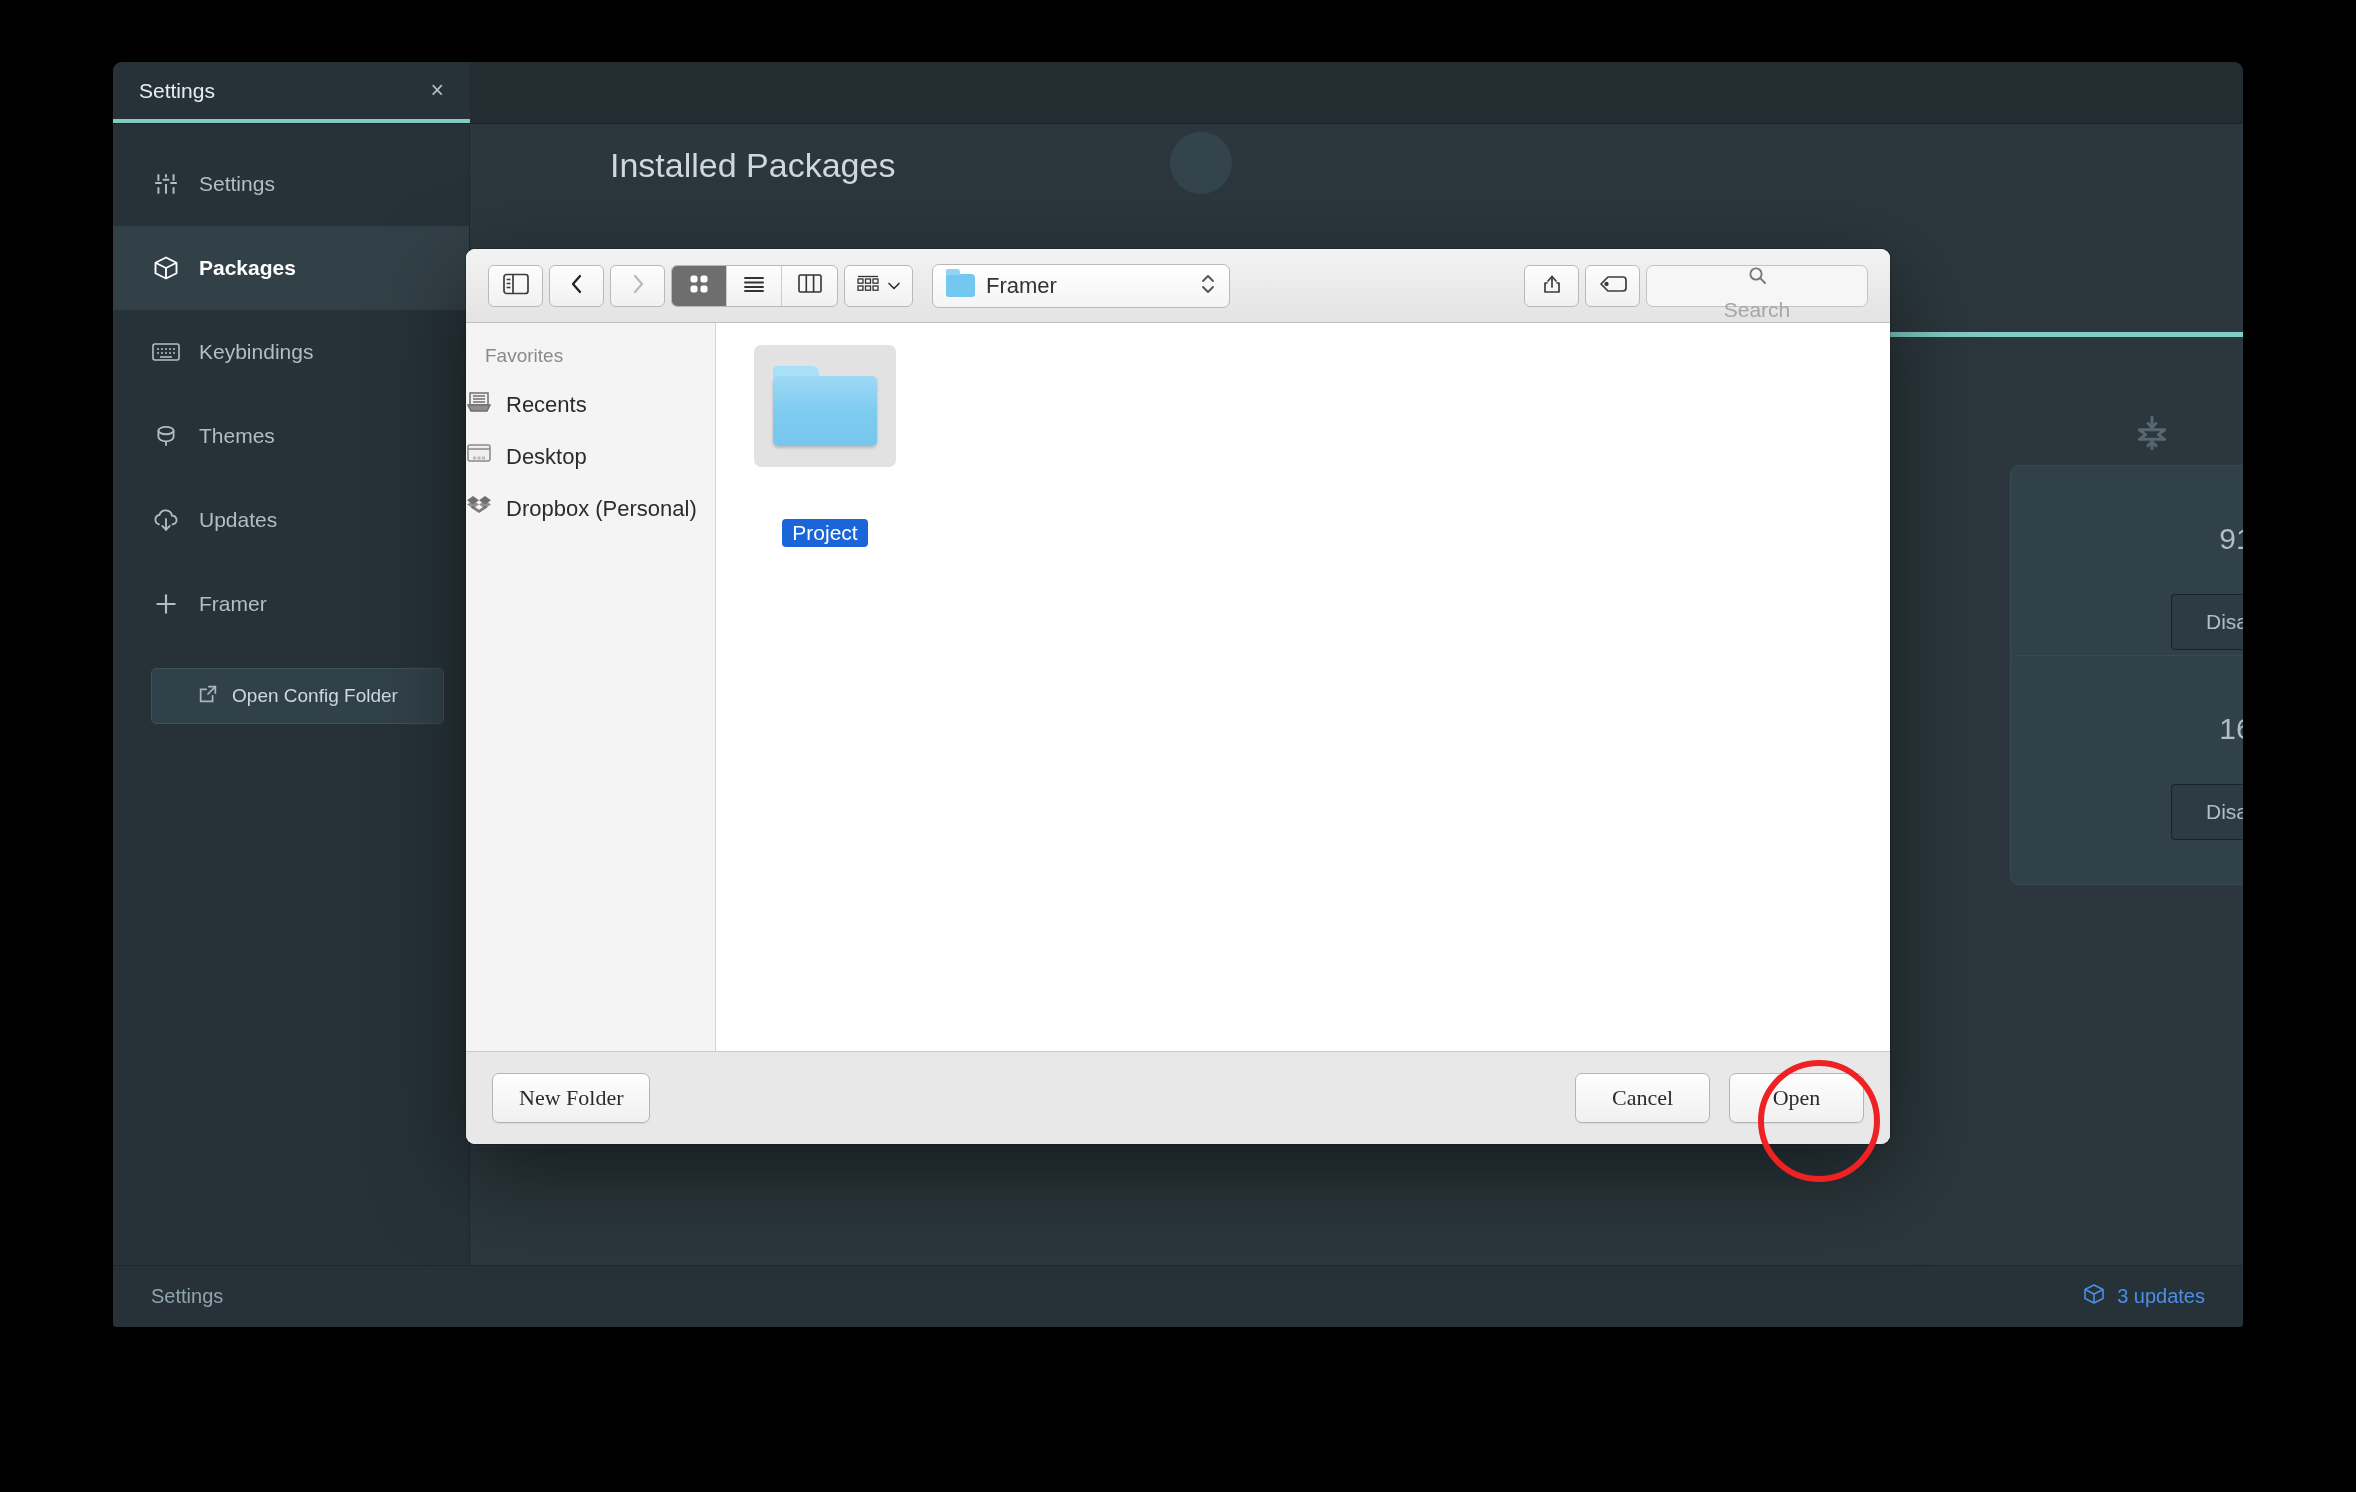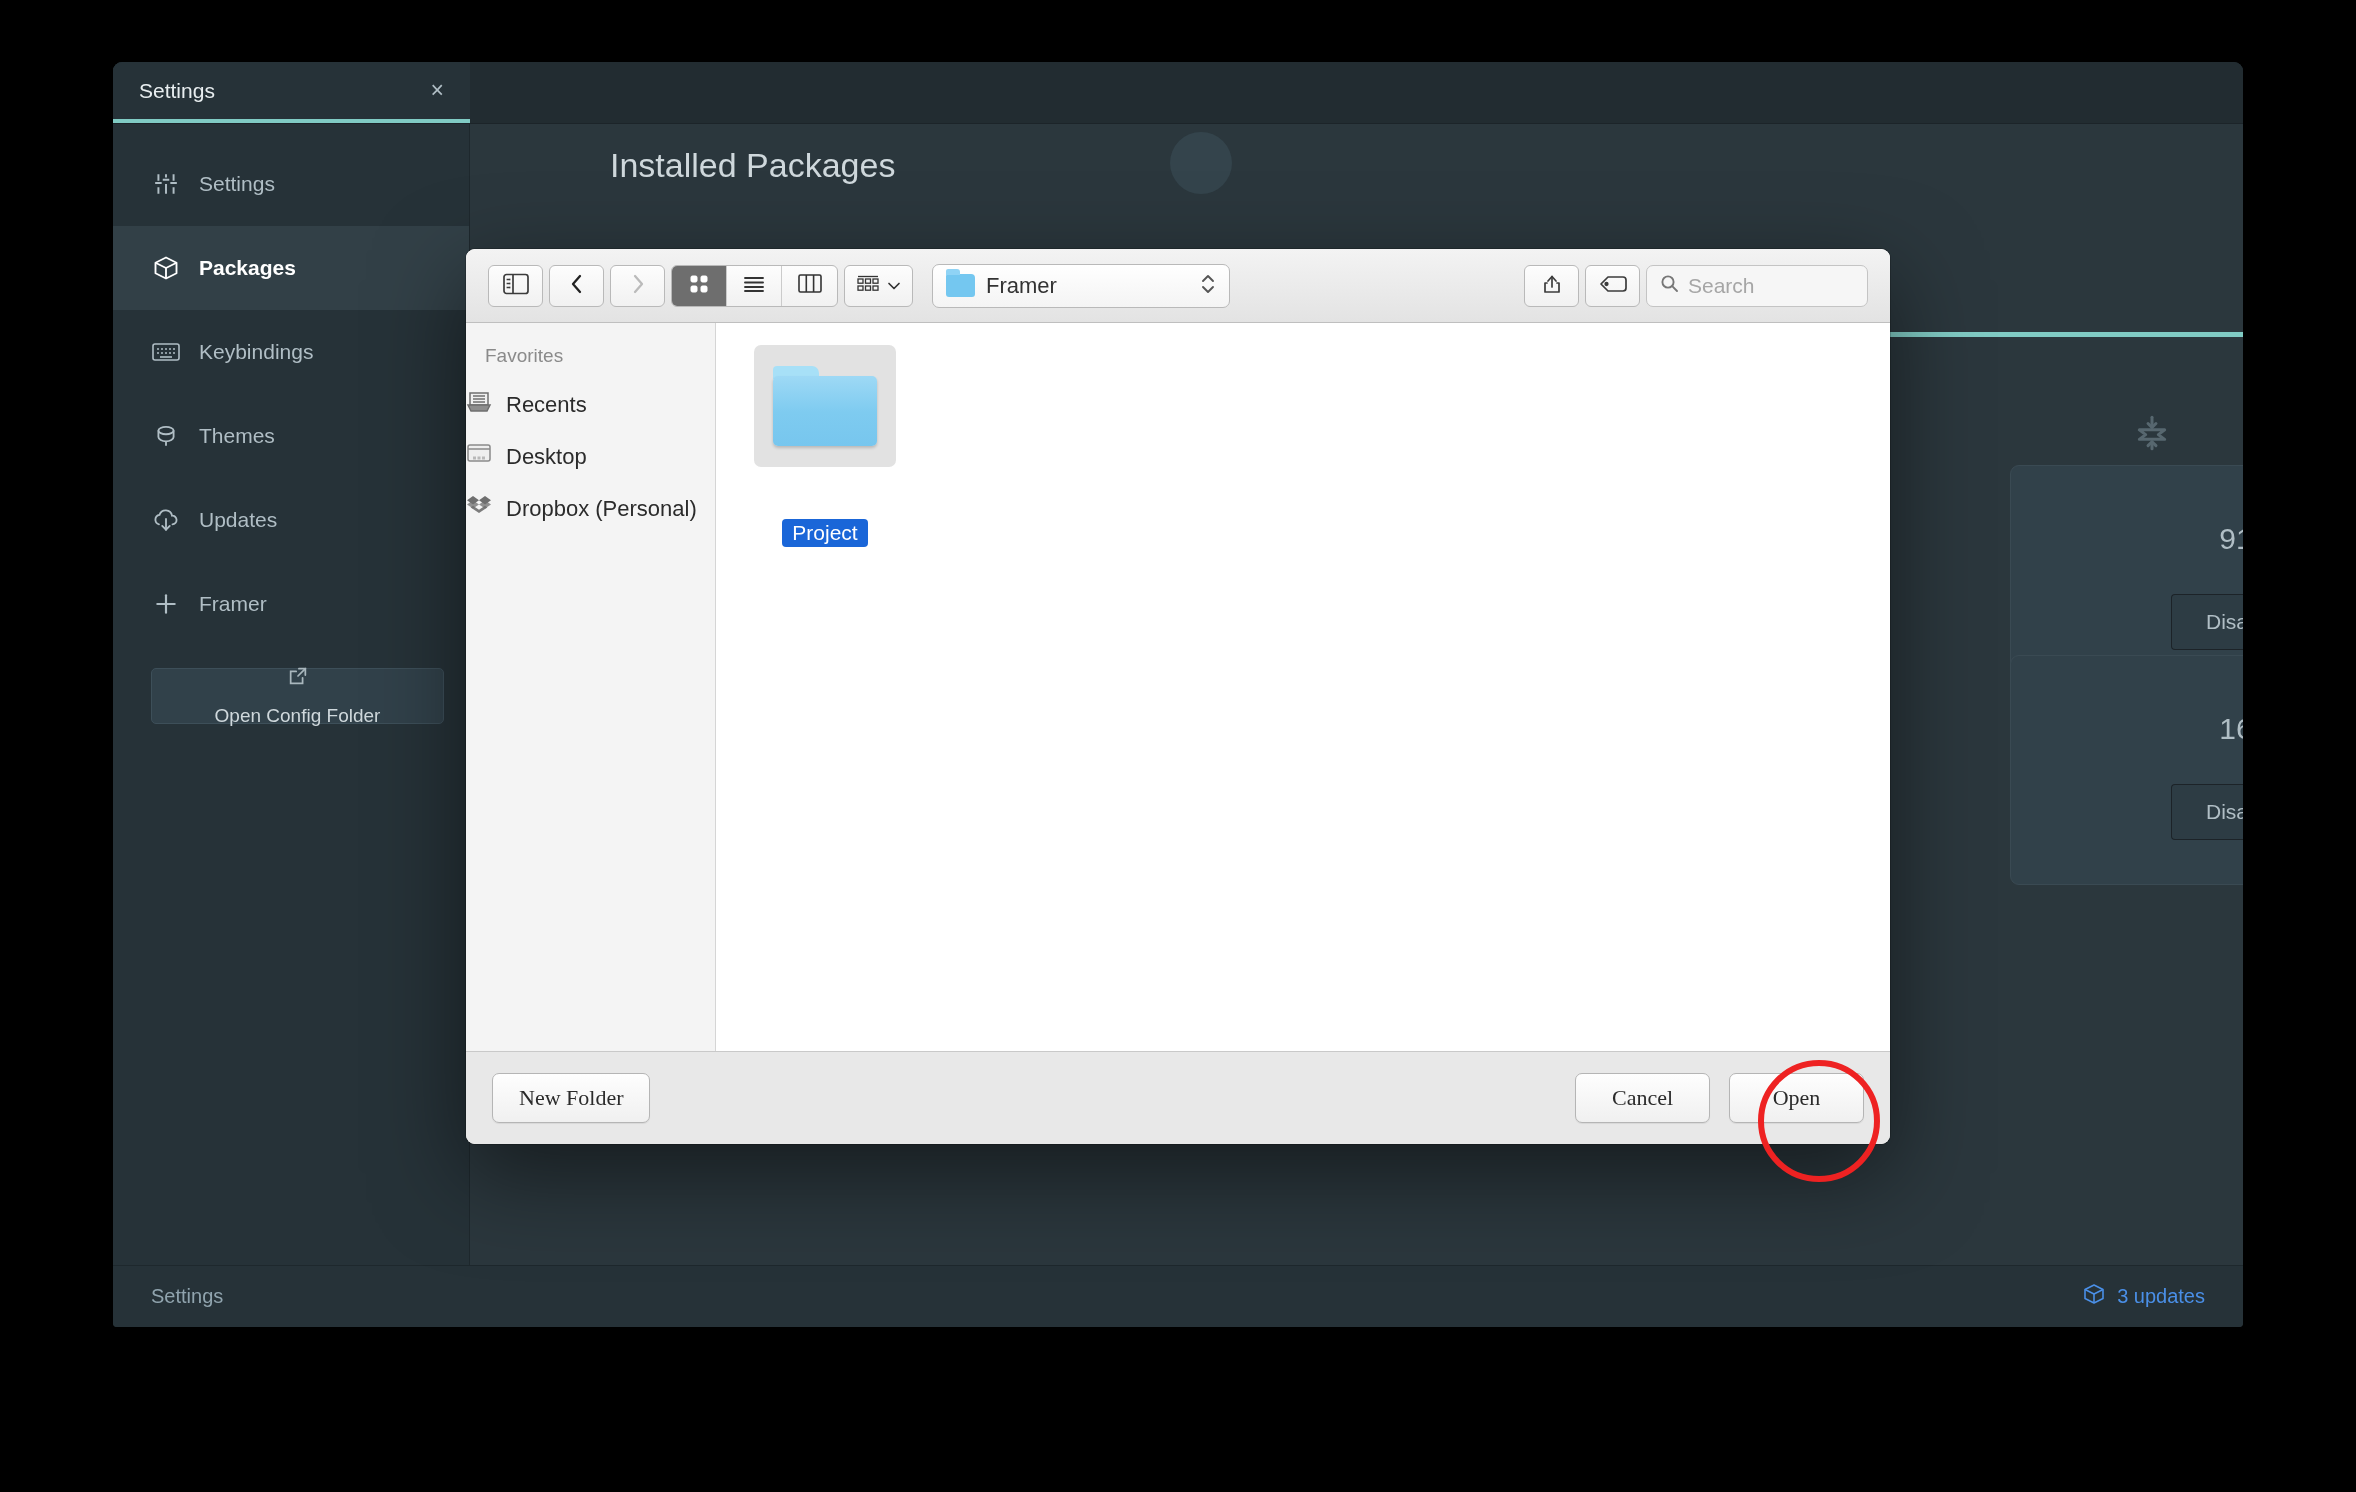--- a/index.html
+++ b/index.html
@@ -149,21 +149,20 @@
     background: #31414a;
     border: 1px solid #3d4f59;
     border-radius: 5px;
     color: #cfd8dc;
     font-size: 19px;
     display: flex;
     align-items: center;
     justify-content: center;
     gap: 13px;
     cursor: pointer;
-    flex-direction: column;
   }
 
   .side-spacer { flex: 1; }
 
   
   .main {
     flex: 1;
     background: #2b373d;
     position: relative;
     overflow: hidden;
@@ -366,20 +365,21 @@
     width: 222px;
     height: 42px;
     background: #f6f6f6;
     border: 1px solid #c4c4c4;
     border-radius: 7px;
     display: flex;
     align-items: center;
     gap: 9px;
     padding: 0 13px;
     cursor: text;
+    flex-direction: column;
   }
   .search-ph { font-size: 21px; color: #a6a6a6; }
 
   .dlg-main { flex: 1; display: flex; min-height: 0; }
 
   .dlg-side {
     width: 250px;
     background: #f4f4f4;
     border-right: 1px solid #d5d5d5;
     padding: 22px 0 0 0;

